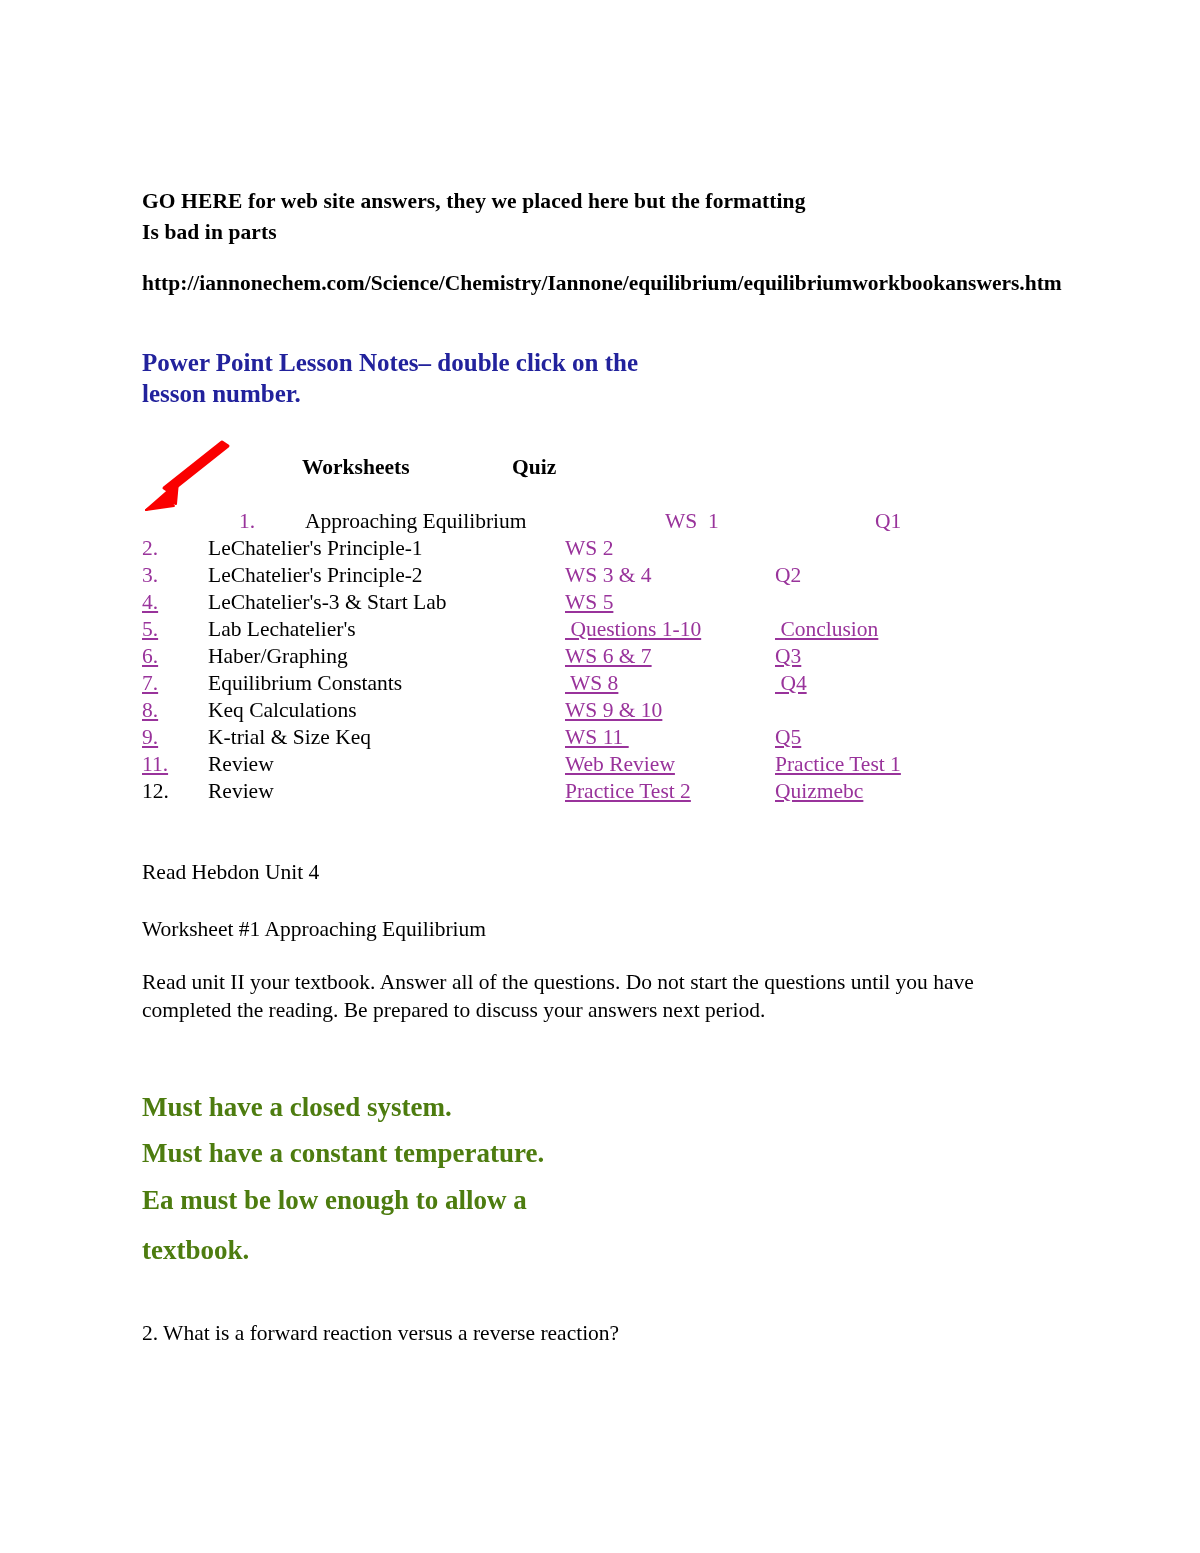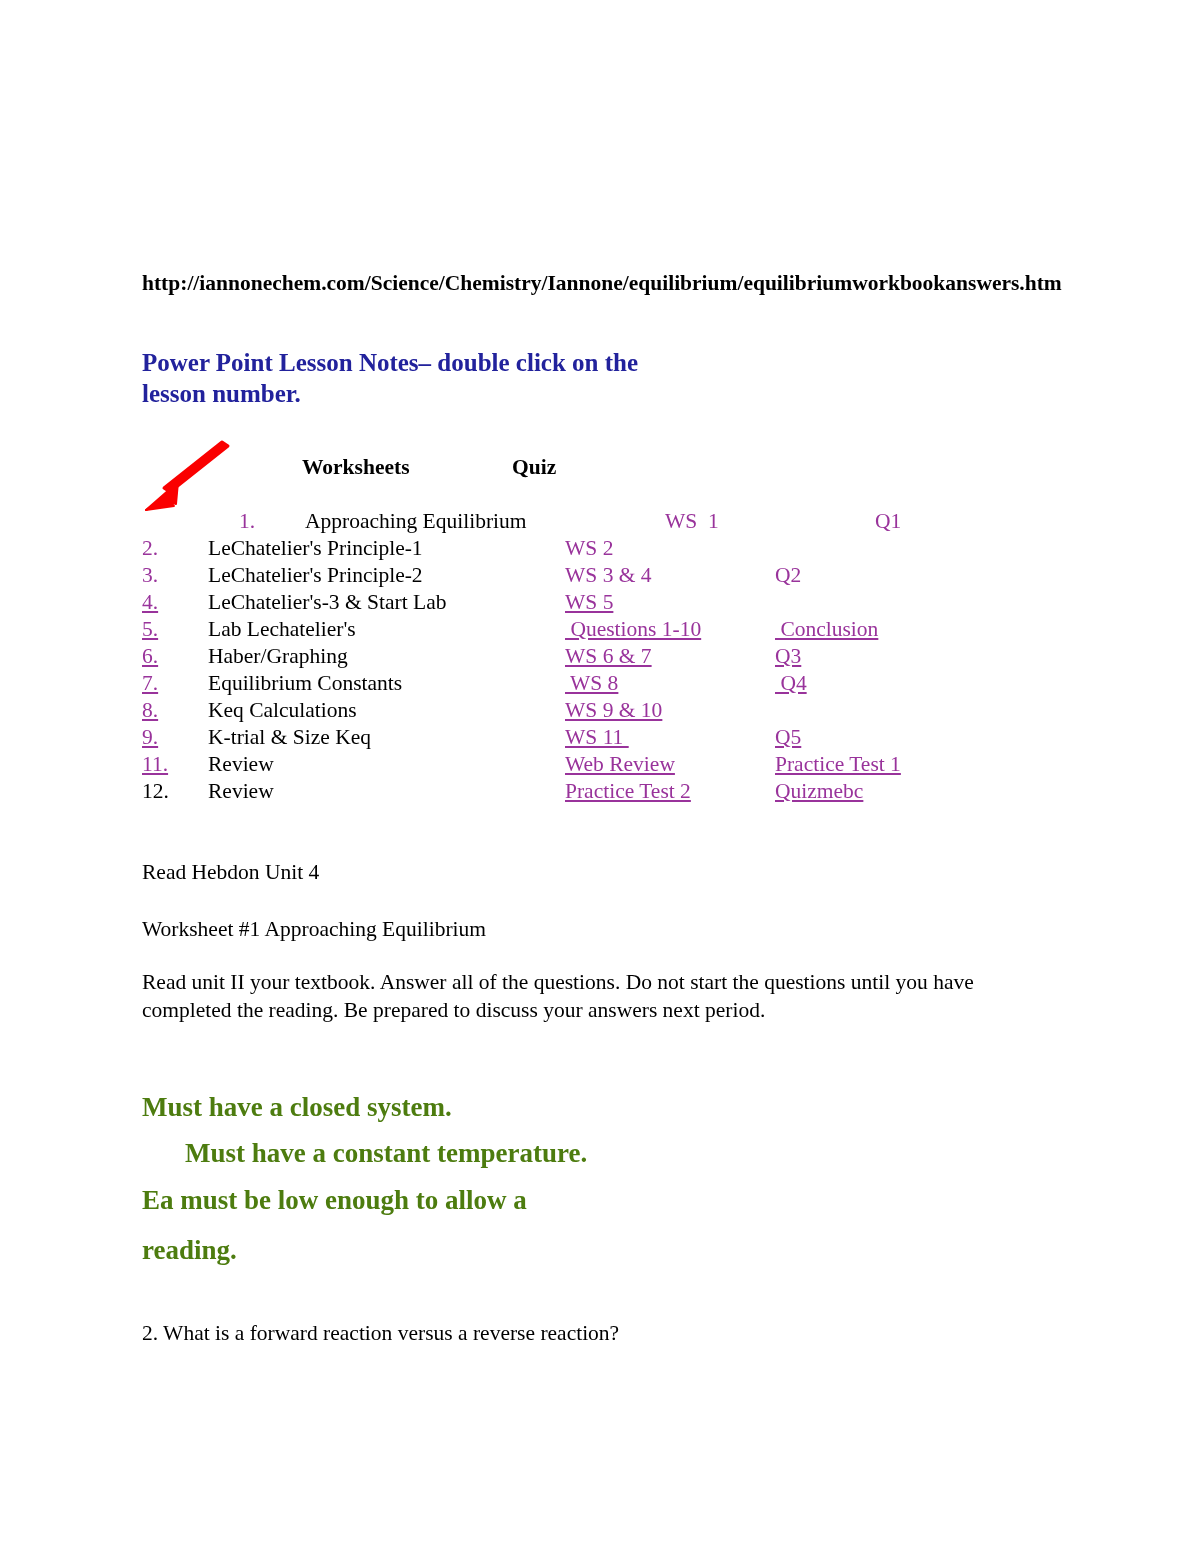--- a/index.html
+++ b/index.html
@@ -120,33 +120,37 @@
   .q1 {
     top: 1042px;
     font-size: 21.5px;
   }
   .ans {
     font-size: 27px;
     font-weight: bold;
     color: #4d7c0f;
   }
   .ans1 { top: 1092px; }
-  .ans2 { top: 1138px; margin-left: 43px; }
+  .ans2 { top: 1138px; }
   .ans3 { top: 1185px; }
   .ans4 { top: 1235px; }
   .q2 {
     top: 1321px;
     font-size: 21.5px;
   }
 </style>
 </head>
 <body>
 
 <div class="page">
 
+  <div class="blk intro">
+    <div>GO HERE for web site answers, they we placed here but the formatting</div>
+    <div>Is bad in parts</div>
+  </div>
 
   <div class="blk url">http://iannonechem.com/Science/Chemistry/Iannone/equilibrium/equilibriumworkbookanswers.htm</div>
 
   <div class="blk ppt-head">Power Point Lesson Notes– double click on the lesson number.</div>
 
   <div class="arrow-wrap">
     <svg width="110" height="90" viewBox="0 0 110 90" xmlns="http://www.w3.org/2000/svg">
       <g fill="#fa0000" stroke="#fa0000">
         <path d="M92 12 L34 58 L28 54 L86 8 Z" stroke-width="3" stroke-linejoin="round"></path>
         <path d="M10 76 L42 48 L40 70 L30 66 Z" stroke-width="2" stroke-linejoin="round"></path>
@@ -232,17 +236,17 @@
   <div class="blk read-hebdon">Read Hebdon Unit 4</div>
 
   <div class="blk ws-title">Worksheet #1 Approaching Equilibrium</div>
 
   <div class="blk ws-intro">Read unit II your textbook. Answer all of the questions. Do not start the questions until you have completed the reading. Be prepared to discuss your answers next period.</div>
 
 
   <div class="blk ans ans1">Must have a closed system.</div>
   <div class="blk ans ans2">Must have a constant temperature.</div>
   <div class="blk ans ans3">Ea must be low enough to allow a</div>
-  <div class="blk ans ans4">reading.</div>
+  <div class="blk ans ans4">textbook.</div>
 
   <div class="blk q2">2. What is a forward reaction versus a reverse reaction?</div>
 
 </div>
 
 </body></html>

